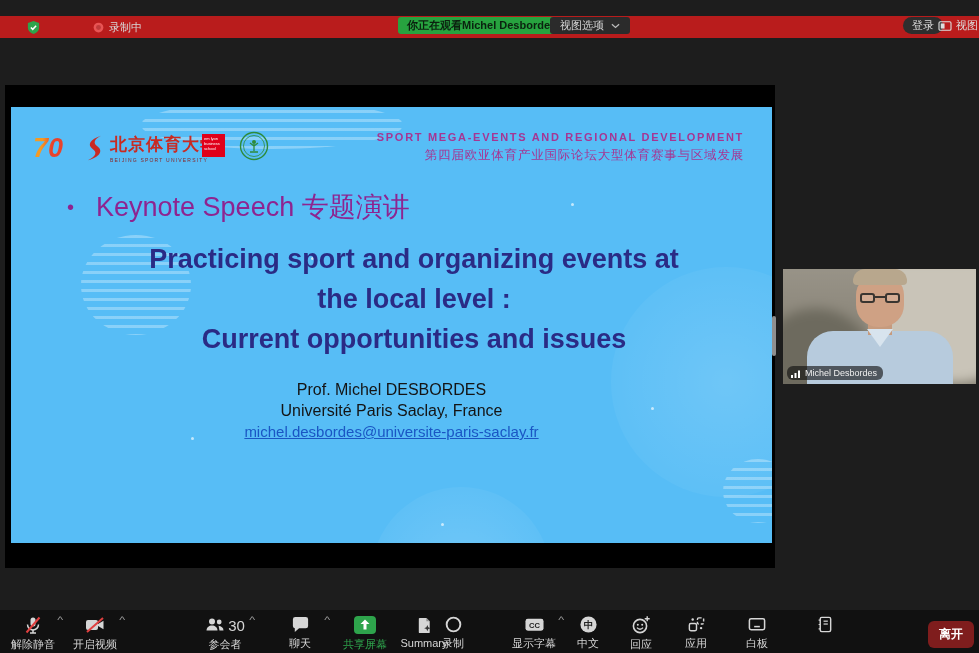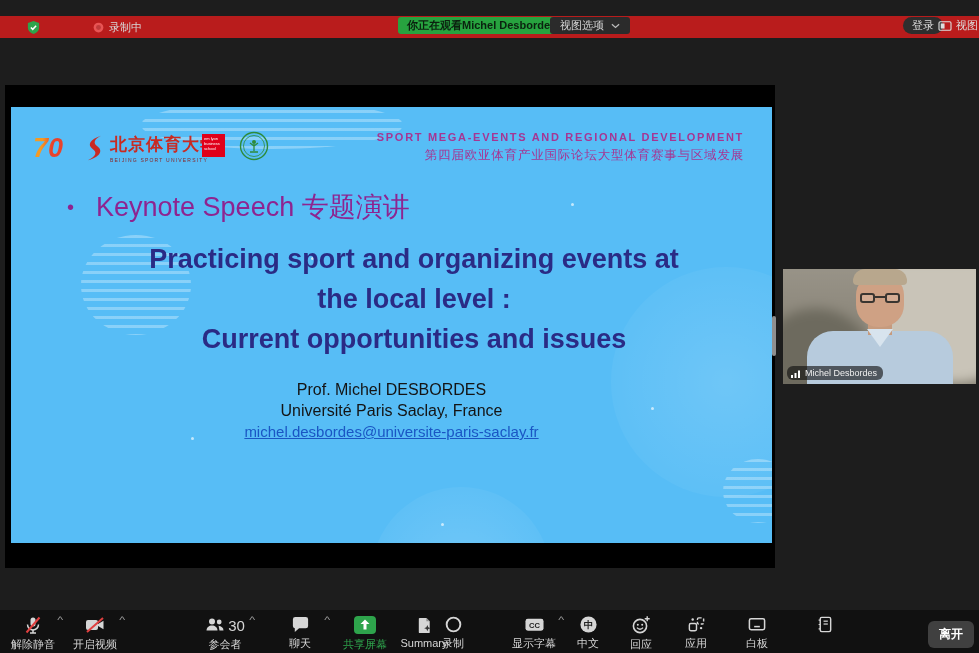--- a/index.html
+++ b/index.html
@@ -70,21 +70,21 @@
   .vt-glasses .bridge { position:absolute; left:15px; top:3px; width:10px; height:2px; background:#3a3530; }
   .vt-label { position:absolute; left:4px; bottom:4px; background:rgba(15,15,15,0.62); color:#efefef; font-size:9px; padding:2px 6px 2px 4px; display:flex; align-items:center; gap:4px; border-radius:6px; }
 
   
   .toolbar { position:absolute; left:0; top:610px; width:979px; height:43px; background:#111111; }
   .tbtn { position:absolute; top:5px; width:64px; height:36px; display:flex; flex-direction:column; align-items:center; justify-content:flex-start; gap:2px; color:#d6d6d6; font-size:11px; cursor:pointer; }
   .tbtn .icon-row { position:relative; height:20px; display:flex; align-items:center; justify-content:center; gap:3px; width:100%; }
   .tbtn .chev { position:absolute; right:3px; top:0px; font-size:9px; color:#9a9a9a; transform:scaleX(1.4); cursor:pointer; }
   .tbtn .count { font-size:15px; color:#d6d6d6; }
   .tbtn.active { color:#2ea44c; }
-  .leave-btn { position:absolute; left:928px; top:11px; background:#404040; color:#fff; font-size:12px; font-weight:bold; padding:5px 11px; border-radius:6px; border:none; cursor:pointer; }
+  .leave-btn { position:absolute; left:928px; top:11px; background:#7f1d1d; color:#fff; font-size:12px; font-weight:bold; padding:5px 11px; border-radius:6px; border:none; cursor:pointer; }
   .tlabel { white-space:nowrap; }
 </style>
 </head>
 <body>
 
 <div class="topbar">
   <div class="tb-item shield-wrap">
     <svg width="15" height="15" viewBox="0 0 16 16">
       <path d="M8 1l6 2.2V8c0 3.4-2.6 5.8-6 6.8C4.6 13.8 2 11.4 2 8V3.2z" fill="#2ea44c"></path>
       <path d="M5.2 8l2 2 3.6-3.8" stroke="#fff" stroke-width="1.6" fill="none"></path>

